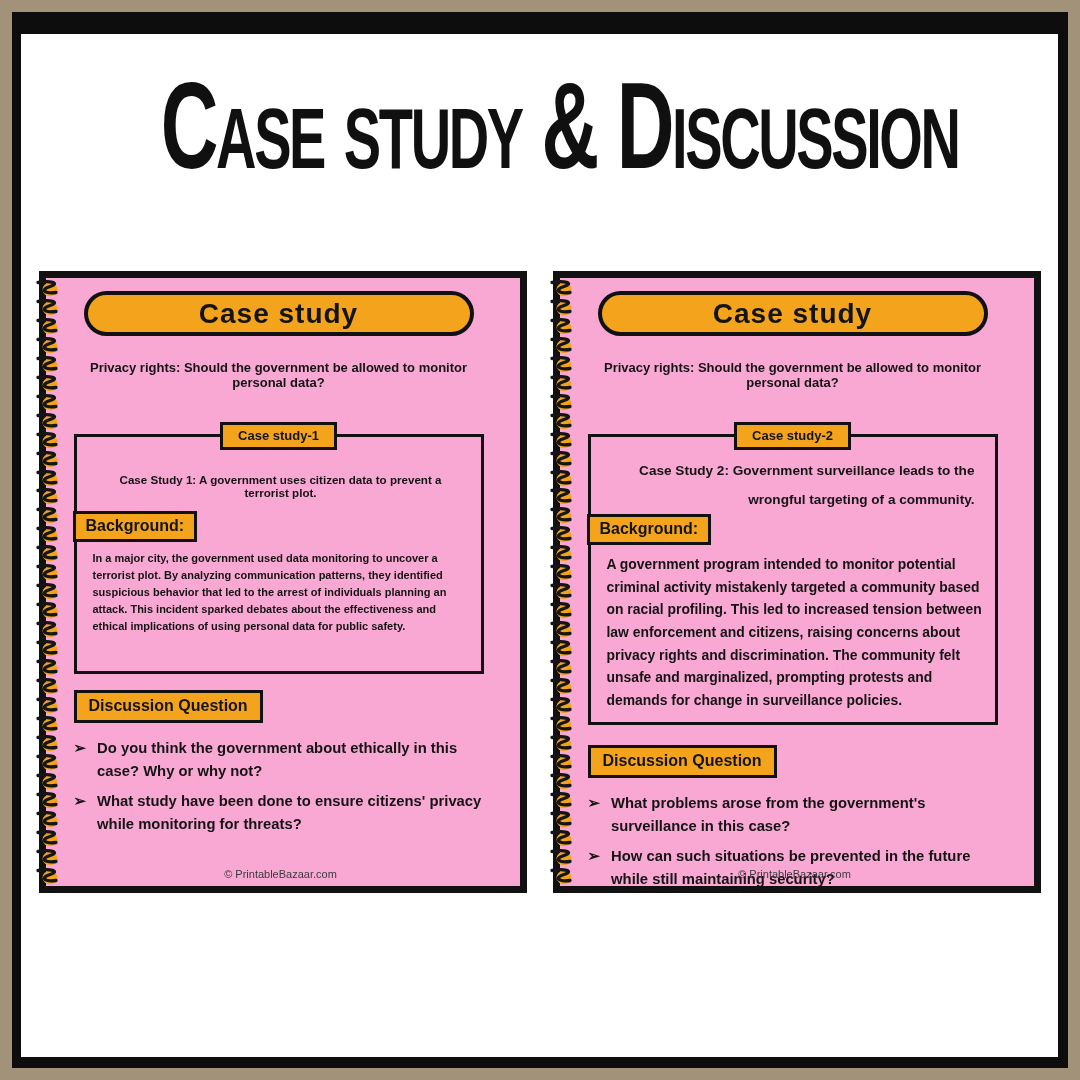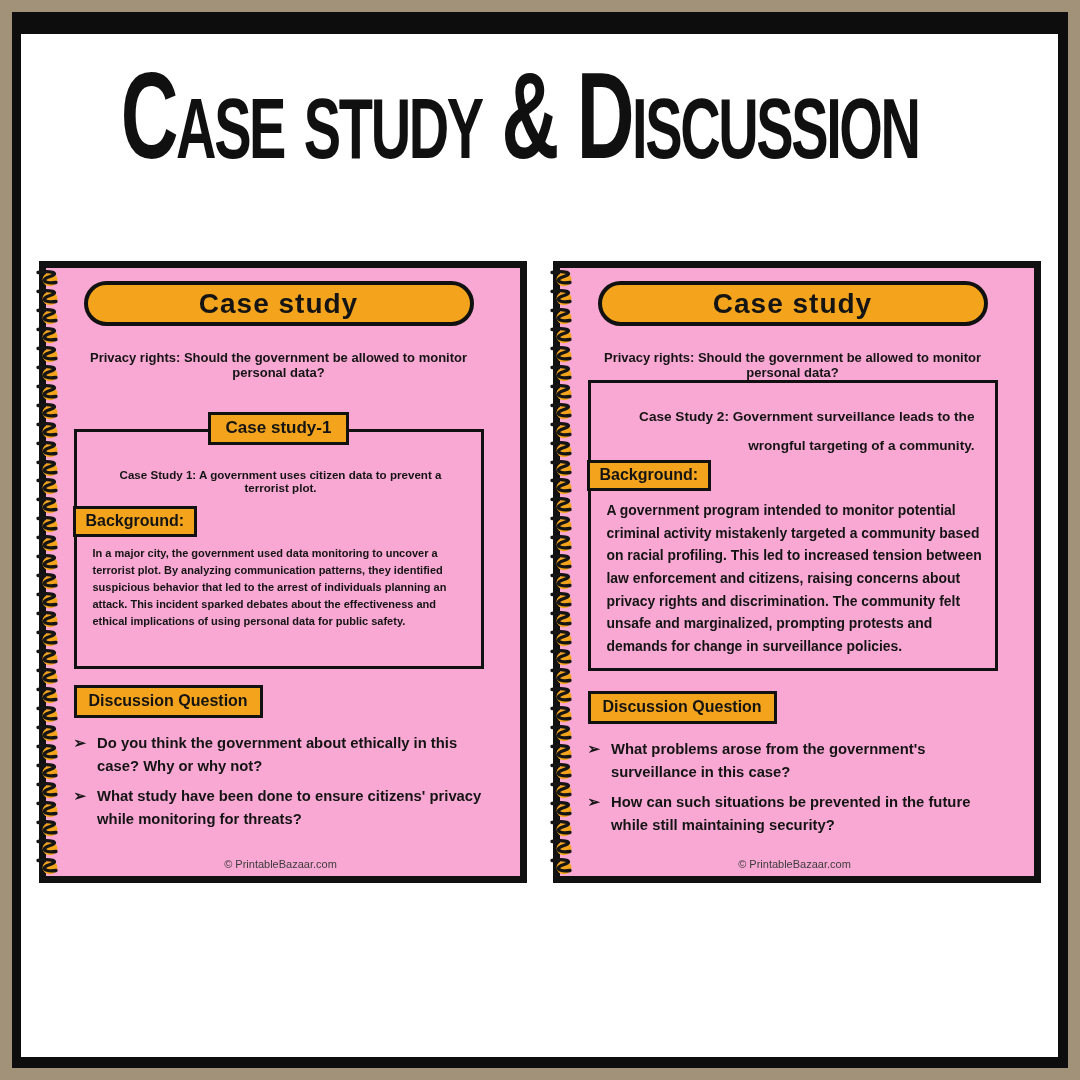--- a/index.html
+++ b/index.html
@@ -13,21 +13,21 @@
   .frame {
     position:absolute;
     inset:12px;
     background:#ffffff;
     border-style:solid;
     border-color:#0d0d0d;
     border-width:22px 10px 11px 9px;
     overflow:hidden;
   }
   
-  .title-wrap { text-align:left; margin-top:12px; height:140px; }
+  .title-wrap { text-align:right; margin-top:22px; height:140px; }
   .main-title {
     display:inline-block;
     font-weight:bold;
     font-variant:small-caps;
     font-size:100px;
     letter-spacing:-3px;
     white-space:nowrap;
     transform:scale(0.80,1.22);
     transform-origin:center top;
     color:#101010;
@@ -81,21 +81,21 @@
     font-weight:bold;
   }
   
   .case-label {
     position:relative; z-index:2;
     display:table;
     margin:32px auto -16px auto;
     background:var(--accent,#f4a41c);
     border:3px solid #111;
     padding:3px 15px 4px;
-    font-size:17px; font-weight:bold;
+    font-size:13px; font-weight:bold;
   }
   .case-box {
     position:relative;
     border:3px solid #111;
     padding:20px 12px 10px 16px;
   }
   .p1 .case-box { min-height:240px; }
   .p2 .case-box { min-height:228px; }
   .case-title {
     text-align:center;
@@ -437,20 +437,21 @@
               <path d="M3 3.5 C 15 1.5, 26 4, 15 7.5 C 5 10.5, 9 15, 21 13.5"></path>
             </svg></div>
           <div class="coil"><svg width="30" height="18" viewBox="0 0 30 18" xmlns="http://www.w3.org/2000/svg">
               <ellipse cx="15" cy="10.5" rx="7.5" ry="6.8"></ellipse>
               <path d="M3 3.5 C 15 1.5, 26 4, 15 7.5 C 5 10.5, 9 15, 21 13.5"></path>
             </svg></div>
         </div>
       <div class="content">
         <div class="pill">Case study</div>
         <p class="question">Privacy rights: Should the government be allowed to monitor personal data?</p>
+        <div class="case-label">Case study-2</div>
         <div class="case-box">
           <p class="case-title">Case Study 2: Government surveillance leads to the wrongful targeting of a community.</p>
           <div class="bg-label">Background:</div>
           <p class="case-body">A government program intended to monitor potential criminal activity mistakenly targeted a community based on racial profiling. This led to increased tension between law enforcement and citizens, raising concerns about privacy rights and discrimination. The community felt unsafe and marginalized, prompting protests and demands for change in surveillance policies.</p>
         </div>
         <div class="disc-label">Discussion Question</div>
         <ul class="disc-list">
           <li>
             <span class="arrow">➢</span>
             <span>What problems arose from the government's surveillance in this case?</span>

